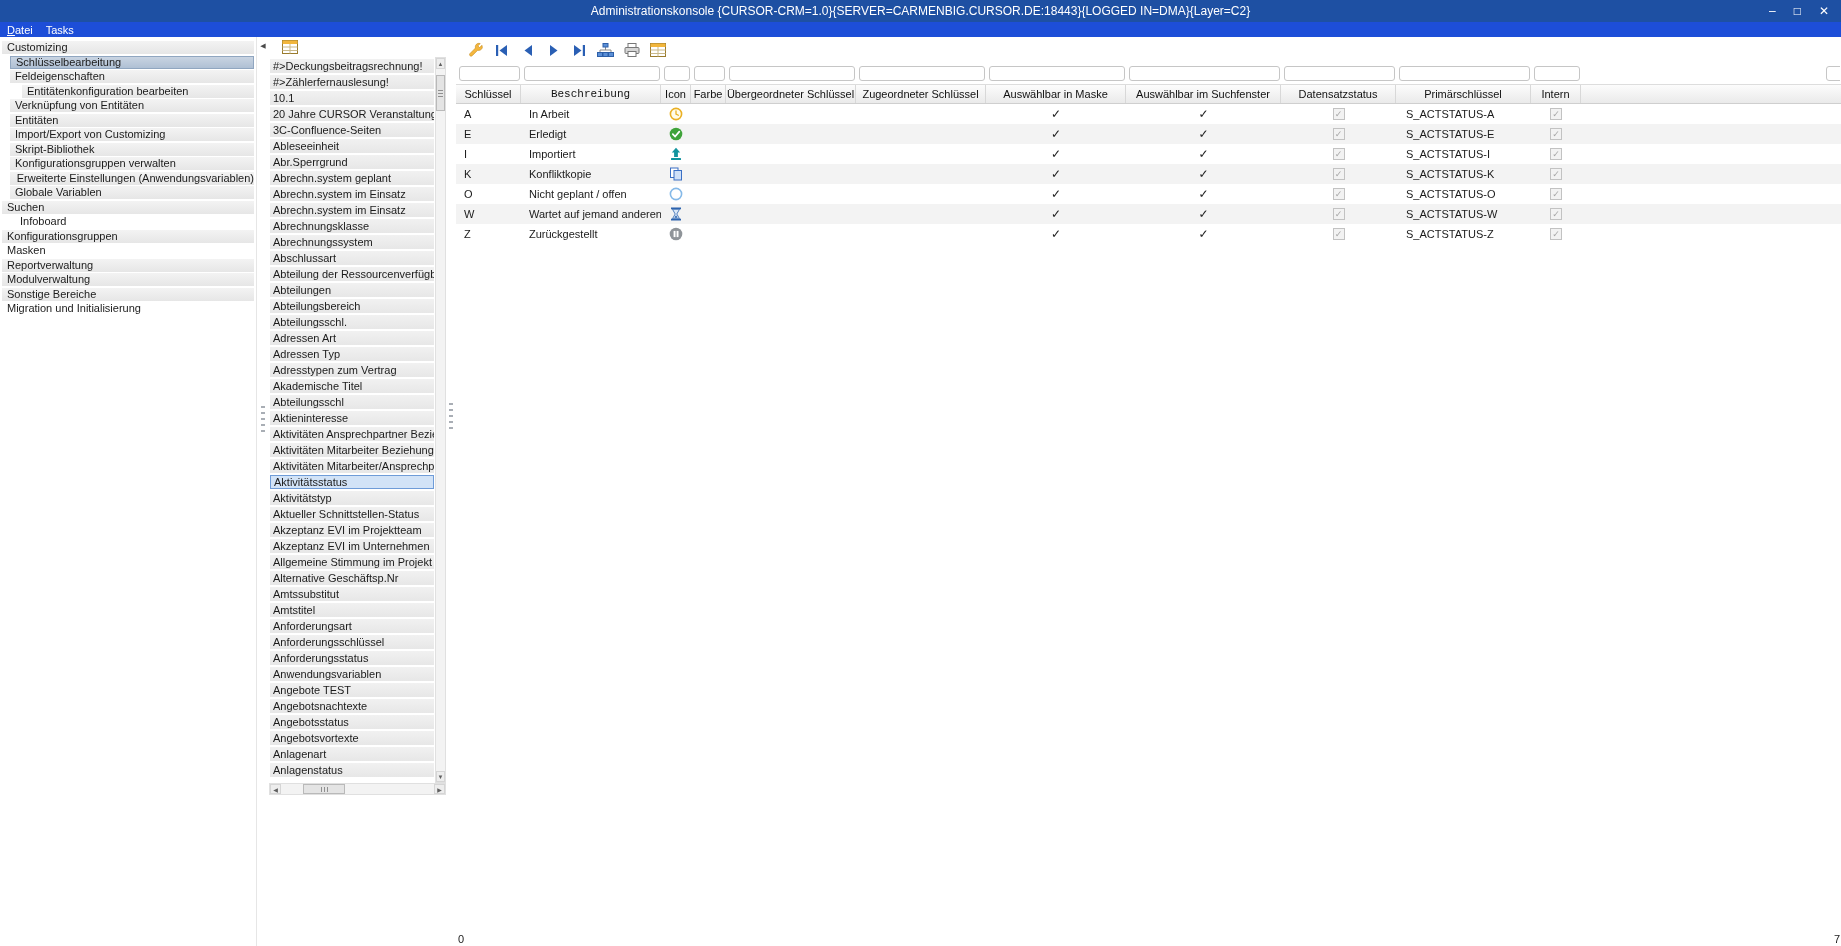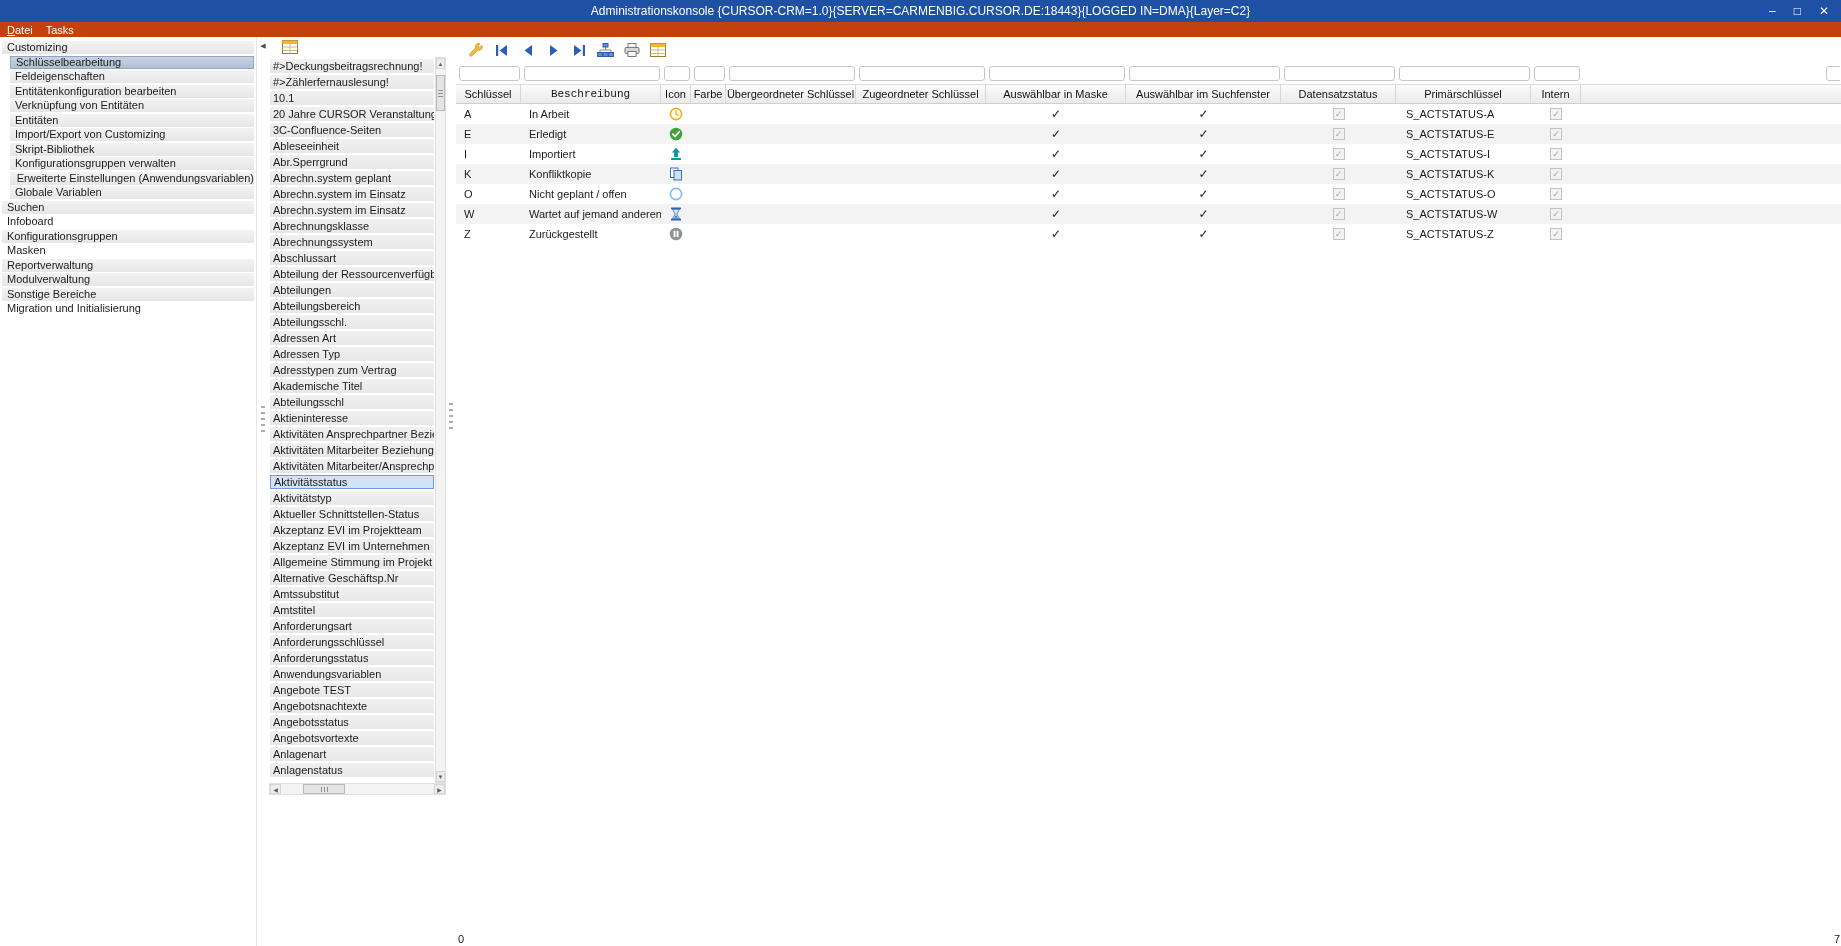--- a/index.html
+++ b/index.html
@@ -4,21 +4,21 @@
 <style>
   html,body{margin:0;padding:0;}
   body{width:1841px;height:946px;overflow:hidden;background:#fff;color:#1b1b1b;
        font-family:"Liberation Sans",sans-serif;font-size:11px;}
 
   
   .titlebar{height:22px;background:#1e50a3;display:flex;align-items:center;position:relative;color:#fff;}
   .titlebar .title{position:absolute;left:0;right:0;text-align:center;font-size:12px;pointer-events:none;}
   .win-controls{margin-left:auto;display:flex;align-items:center;gap:18px;padding-right:12px;z-index:1;}
   .win-btn{font-size:12px;line-height:1;color:#fff;}
-  .menubar{height:15px;background:#c2410c;display:flex;align-items:center;gap:13px;padding-left:7px;}
+  .menubar{height:15px;background:#1d4ed8;display:flex;align-items:center;gap:13px;padding-left:7px;}
   .menu-item{color:#fff;display:inline-block;}
   .menu-item:first-child::first-letter{text-decoration:underline;}
 
   
   .content{display:flex;height:909px;}
 
   
   .sidebar{width:256px;flex:none;padding-top:4px;overflow:hidden;}
   .tree-item{height:13px;line-height:13px;margin:0 2px 1.5px 2px;padding-left:5px;
              white-space:nowrap;overflow:hidden;box-sizing:border-box;}
@@ -109,30 +109,30 @@
     <span class="menu-item">Datei</span>
     <span class="menu-item">Tasks</span>
   </div>
 
 <div class="content">
 
   <div class="sidebar">
       <div class="tree-item shaded" style="margin-left: 2px;">Customizing</div>
       <div class="tree-item shaded selected" style="margin-left: 10px;">Schlüsselbearbeitung</div>
       <div class="tree-item shaded" style="margin-left: 10px;">Feldeigenschaften</div>
-      <div class="tree-item shaded" style="margin-left: 10px;">Entitätenkonfiguration bearbeiten</div>
+      <div class="tree-item shaded" style="margin-left: 22px;">Entitätenkonfiguration bearbeiten</div>
       <div class="tree-item shaded" style="margin-left: 10px;">Verknüpfung von Entitäten</div>
       <div class="tree-item shaded" style="margin-left: 10px;">Entitäten</div>
       <div class="tree-item shaded" style="margin-left: 10px;">Import/Export von Customizing</div>
       <div class="tree-item shaded" style="margin-left: 10px;">Skript-Bibliothek</div>
       <div class="tree-item shaded" style="margin-left: 10px;">Konfigurationsgruppen verwalten</div>
       <div class="tree-item shaded" style="margin-left: 10px; text-align: right;">Erweiterte Einstellungen (Anwendungsvariablen)</div>
       <div class="tree-item shaded" style="margin-left: 10px;">Globale Variablen</div>
       <div class="tree-item shaded" style="margin-left: 2px;">Suchen</div>
-      <div class="tree-item" style="margin-left: 2px;">Infoboard</div>
+      <div class="tree-item" style="margin-left: 15px;">Infoboard</div>
       <div class="tree-item shaded" style="margin-left: 2px;">Konfigurationsgruppen</div>
       <div class="tree-item" style="margin-left: 2px;">Masken</div>
       <div class="tree-item shaded" style="margin-left: 2px;">Reportverwaltung</div>
       <div class="tree-item shaded" style="margin-left: 2px;">Modulverwaltung</div>
       <div class="tree-item shaded" style="margin-left: 2px;">Sonstige Bereiche</div>
       <div class="tree-item" style="margin-left: 2px;">Migration und Initialisierung</div>
     </div>
 
   <div class="strip">
     <span class="collapse-btn">◀</span>

